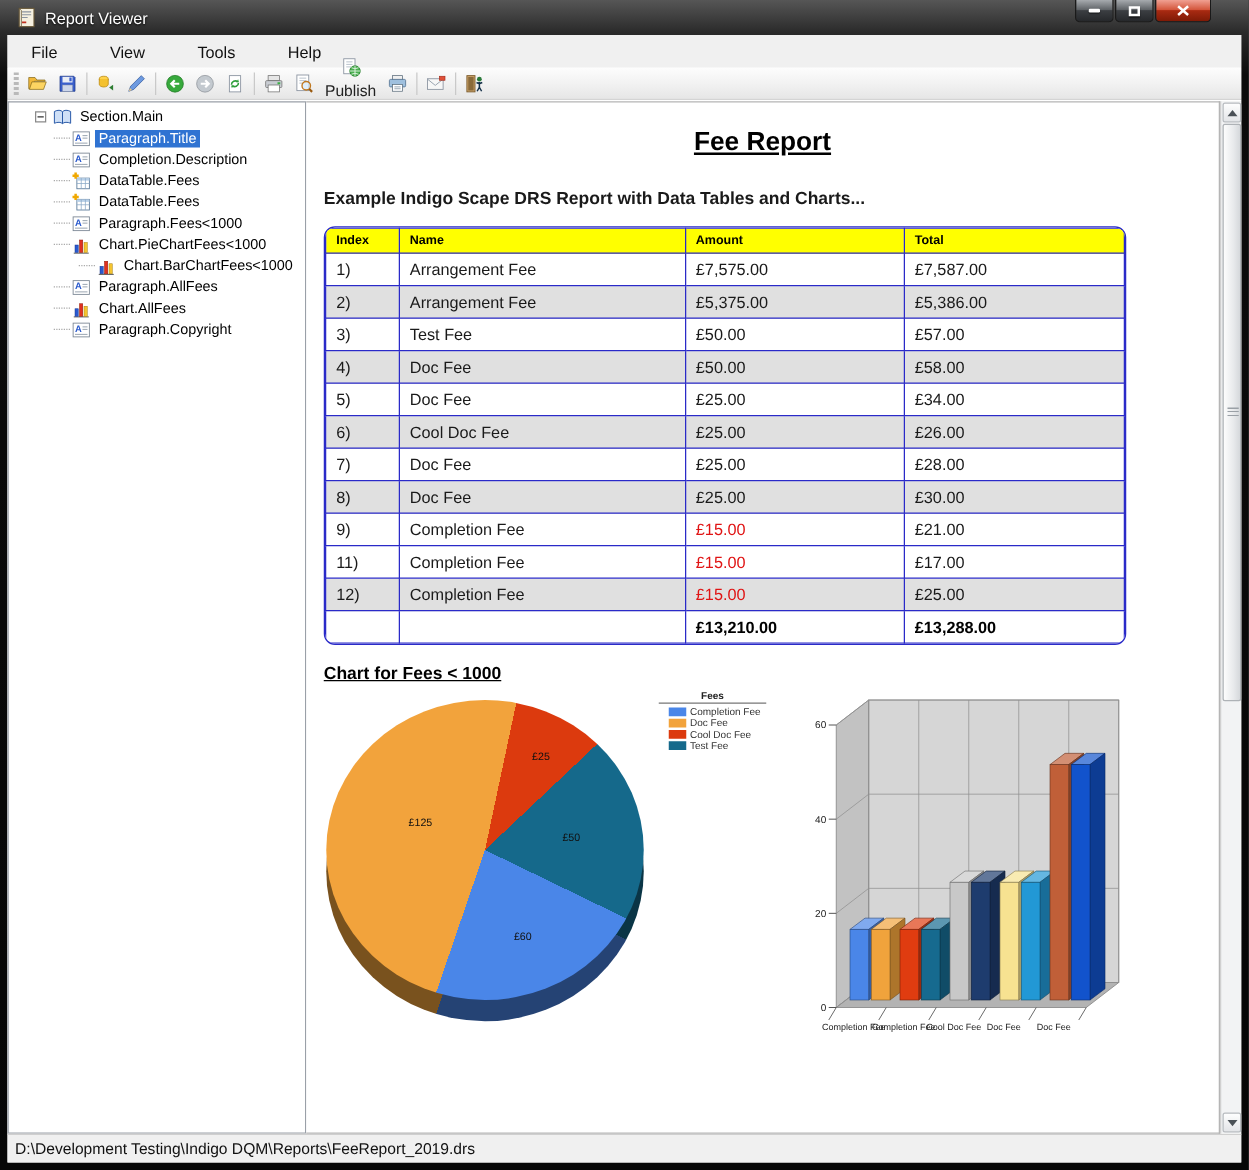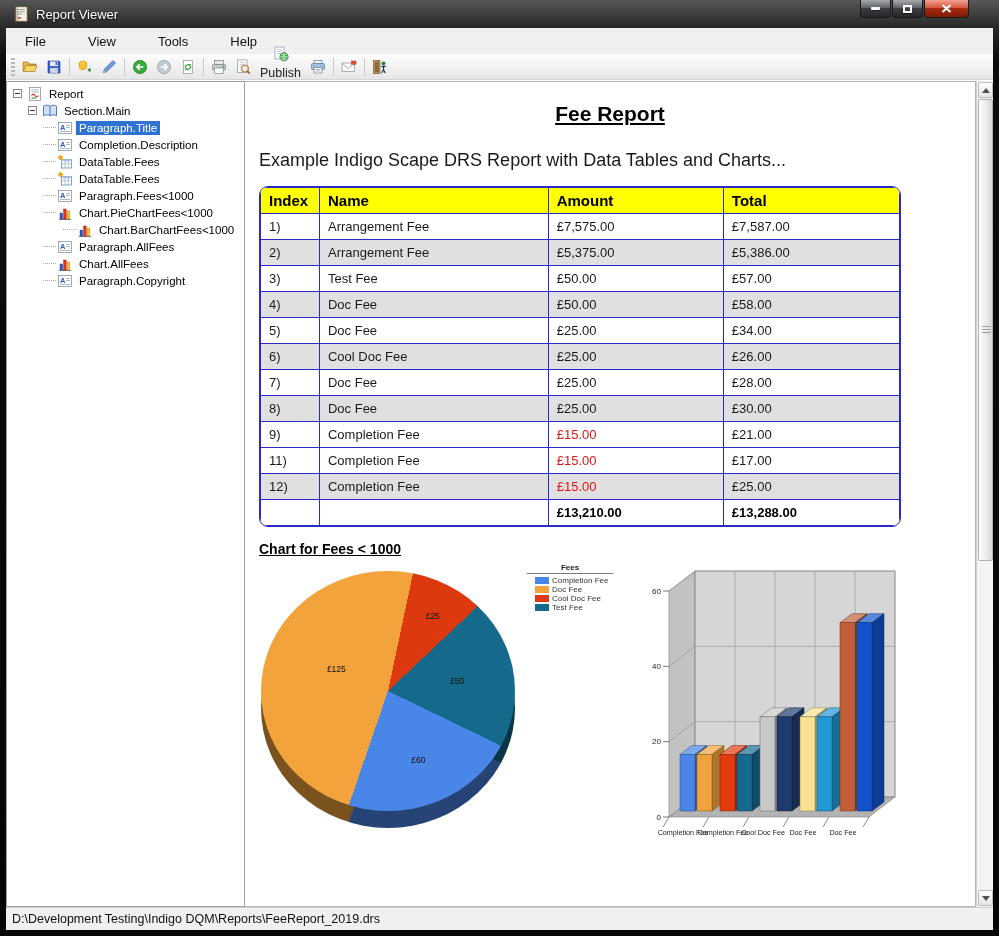--- a/index.html
+++ b/index.html
@@ -34,24 +34,24 @@
   .tree-row .t-ic { width:16px; height:16px; margin:0 3px 0 1px; flex:0 0 auto; }
   .tree-row .t-ic svg { width:16px; height:16px; }
   .expander { width:9px; height:9px; border:1px solid #8a8a8a; background:#fff; position:relative; margin-right:4px; flex:0 0 auto; }
   .expander::before { content:""; position:absolute; left:1px; top:3px; width:5px; height:1px; background:#333; }
   .stub { width:13px; border-top:1px dotted #aaa; margin-right:0px; flex:0 0 auto; }
   .t-label { padding:1px 3px; }
   .t-label.selected { background:#2f73d2; color:#fff; }
   
   .page { flex:1; background:#fff; border:1px solid #b5b5b5; border-left:none; overflow:hidden; padding:6px 14px; position:relative; }
   .report-title { text-align:center; font-size:21px; font-weight:bold; text-decoration:underline; color:#000; margin-top:14px; }
-  .report-desc { font-size:18px; color:#1a1a1a; margin-top:24px; }
+  .report-desc { font-size:14px; color:#1a1a1a; margin-top:24px;font-weight:bold; }
   .table-wrap { margin-top:15px; width:642px; border:1px solid #2a2ac8; border-radius:9px; overflow:hidden; }
   table.fees { border-collapse:collapse; width:100%; font-size:13px; }
-  table.fees th { background:#ffff00; text-align:left; font-weight:bold; padding:4px 8px; border:1px solid #2a2ac8; font-size:15px; }
+  table.fees th { background:#ffff00; text-align:left; font-weight:bold; padding:4px 8px; border:1px solid #2a2ac8; font-size:10px; }
   table.fees td { padding:5px 8px; border:1px solid #2a2ac8; color:#1a1a1a; height:16px; }
   table.fees tr.alt td { background:#e0e0e0; }
   table.fees td.red { color:#e01414; }
   table.fees td.bold { font-weight:bold; color:#000; }
   table.fees col.c-index { width:59px; } table.fees col.c-name { width:230px; } table.fees col.c-amount { width:176px; } table.fees col.c-total { width:177px; }
   .chart-heading { font-size:14px; font-weight:bold; text-decoration:underline; margin-top:14px; color:#000; }
   .charts { position:relative; height:300px; margin-top:6px; }
   
   .pie-wrap { position:absolute; left:2px; top:8px; width:260px; height:272px; }
   .pie-rim,.pie-top { position:absolute; left:0; width:254px; height:240px; border-radius:50%; }
@@ -235,30 +235,20 @@
               <rect x="2.6" y="2.6" width="4.3" height="10.8" fill="#8a6a3a"></rect>
               <circle cx="11.5" cy="4.3" r="1.9" fill="#2a7a3a"></circle>
               <path d="M11.5 6.6v4.2M11.5 8l-2.3-1M11.5 8l2.3-1M11.5 10.8l-1.8 3.2M11.5 10.8l1.8 3.2" stroke="#16324a" stroke-width="1.2" fill="none"></path>
             </svg>
           </span>
         </div>
       </div>
 
     <div class="appbody">
       <div class="treepanel" id="tree">
-          <div class="tree-row" style="padding-left: 6px;">
-            <span class="expander"></span>
-            <span class="t-ic"><svg viewBox="0 0 16 16">
-                <rect x="2.5" y="1.5" width="11" height="13" fill="#fff" stroke="#7a8694" stroke-width=".7"></rect>
-                <path d="M4.5 4h7M4.5 6h7" stroke="#9aa5b1" stroke-width=".8"></path>
-                <path d="M4.5 9.5c1-1.5 2.5-1.5 3.5 0s2.5 1.5 3.5 0" fill="none" stroke="#d03028" stroke-width="1.1"></path>
-                <path d="M4.5 12h5" stroke="#2e8e3a" stroke-width="1.1"></path>
-              </svg></span>
-            <span class="t-label">Report</span>
-          </div>
           <div class="tree-row" style="padding-left: 21px;">
             <span class="expander"></span>
             <span class="t-ic"><svg viewBox="0 0 16 16">
                 <path d="M1.5 3.2C4 1.8 6.8 1.9 8 3.4c1.2-1.5 4-1.6 6.5-.2v9.4c-2.5-1.1-5.3-1-6.5.3-1.2-1.3-4-1.4-6.5-.3z" fill="#cfe0f7" stroke="#2a5aa8" stroke-width=".8"></path>
                 <path d="M8 3.4v9.5" stroke="#2a5aa8" stroke-width=".8"></path>
               </svg></span>
             <span class="t-label">Section.Main</span>
           </div>
           <div class="tree-row" style="padding-left: 36px;">
             <span class="stub"></span>

